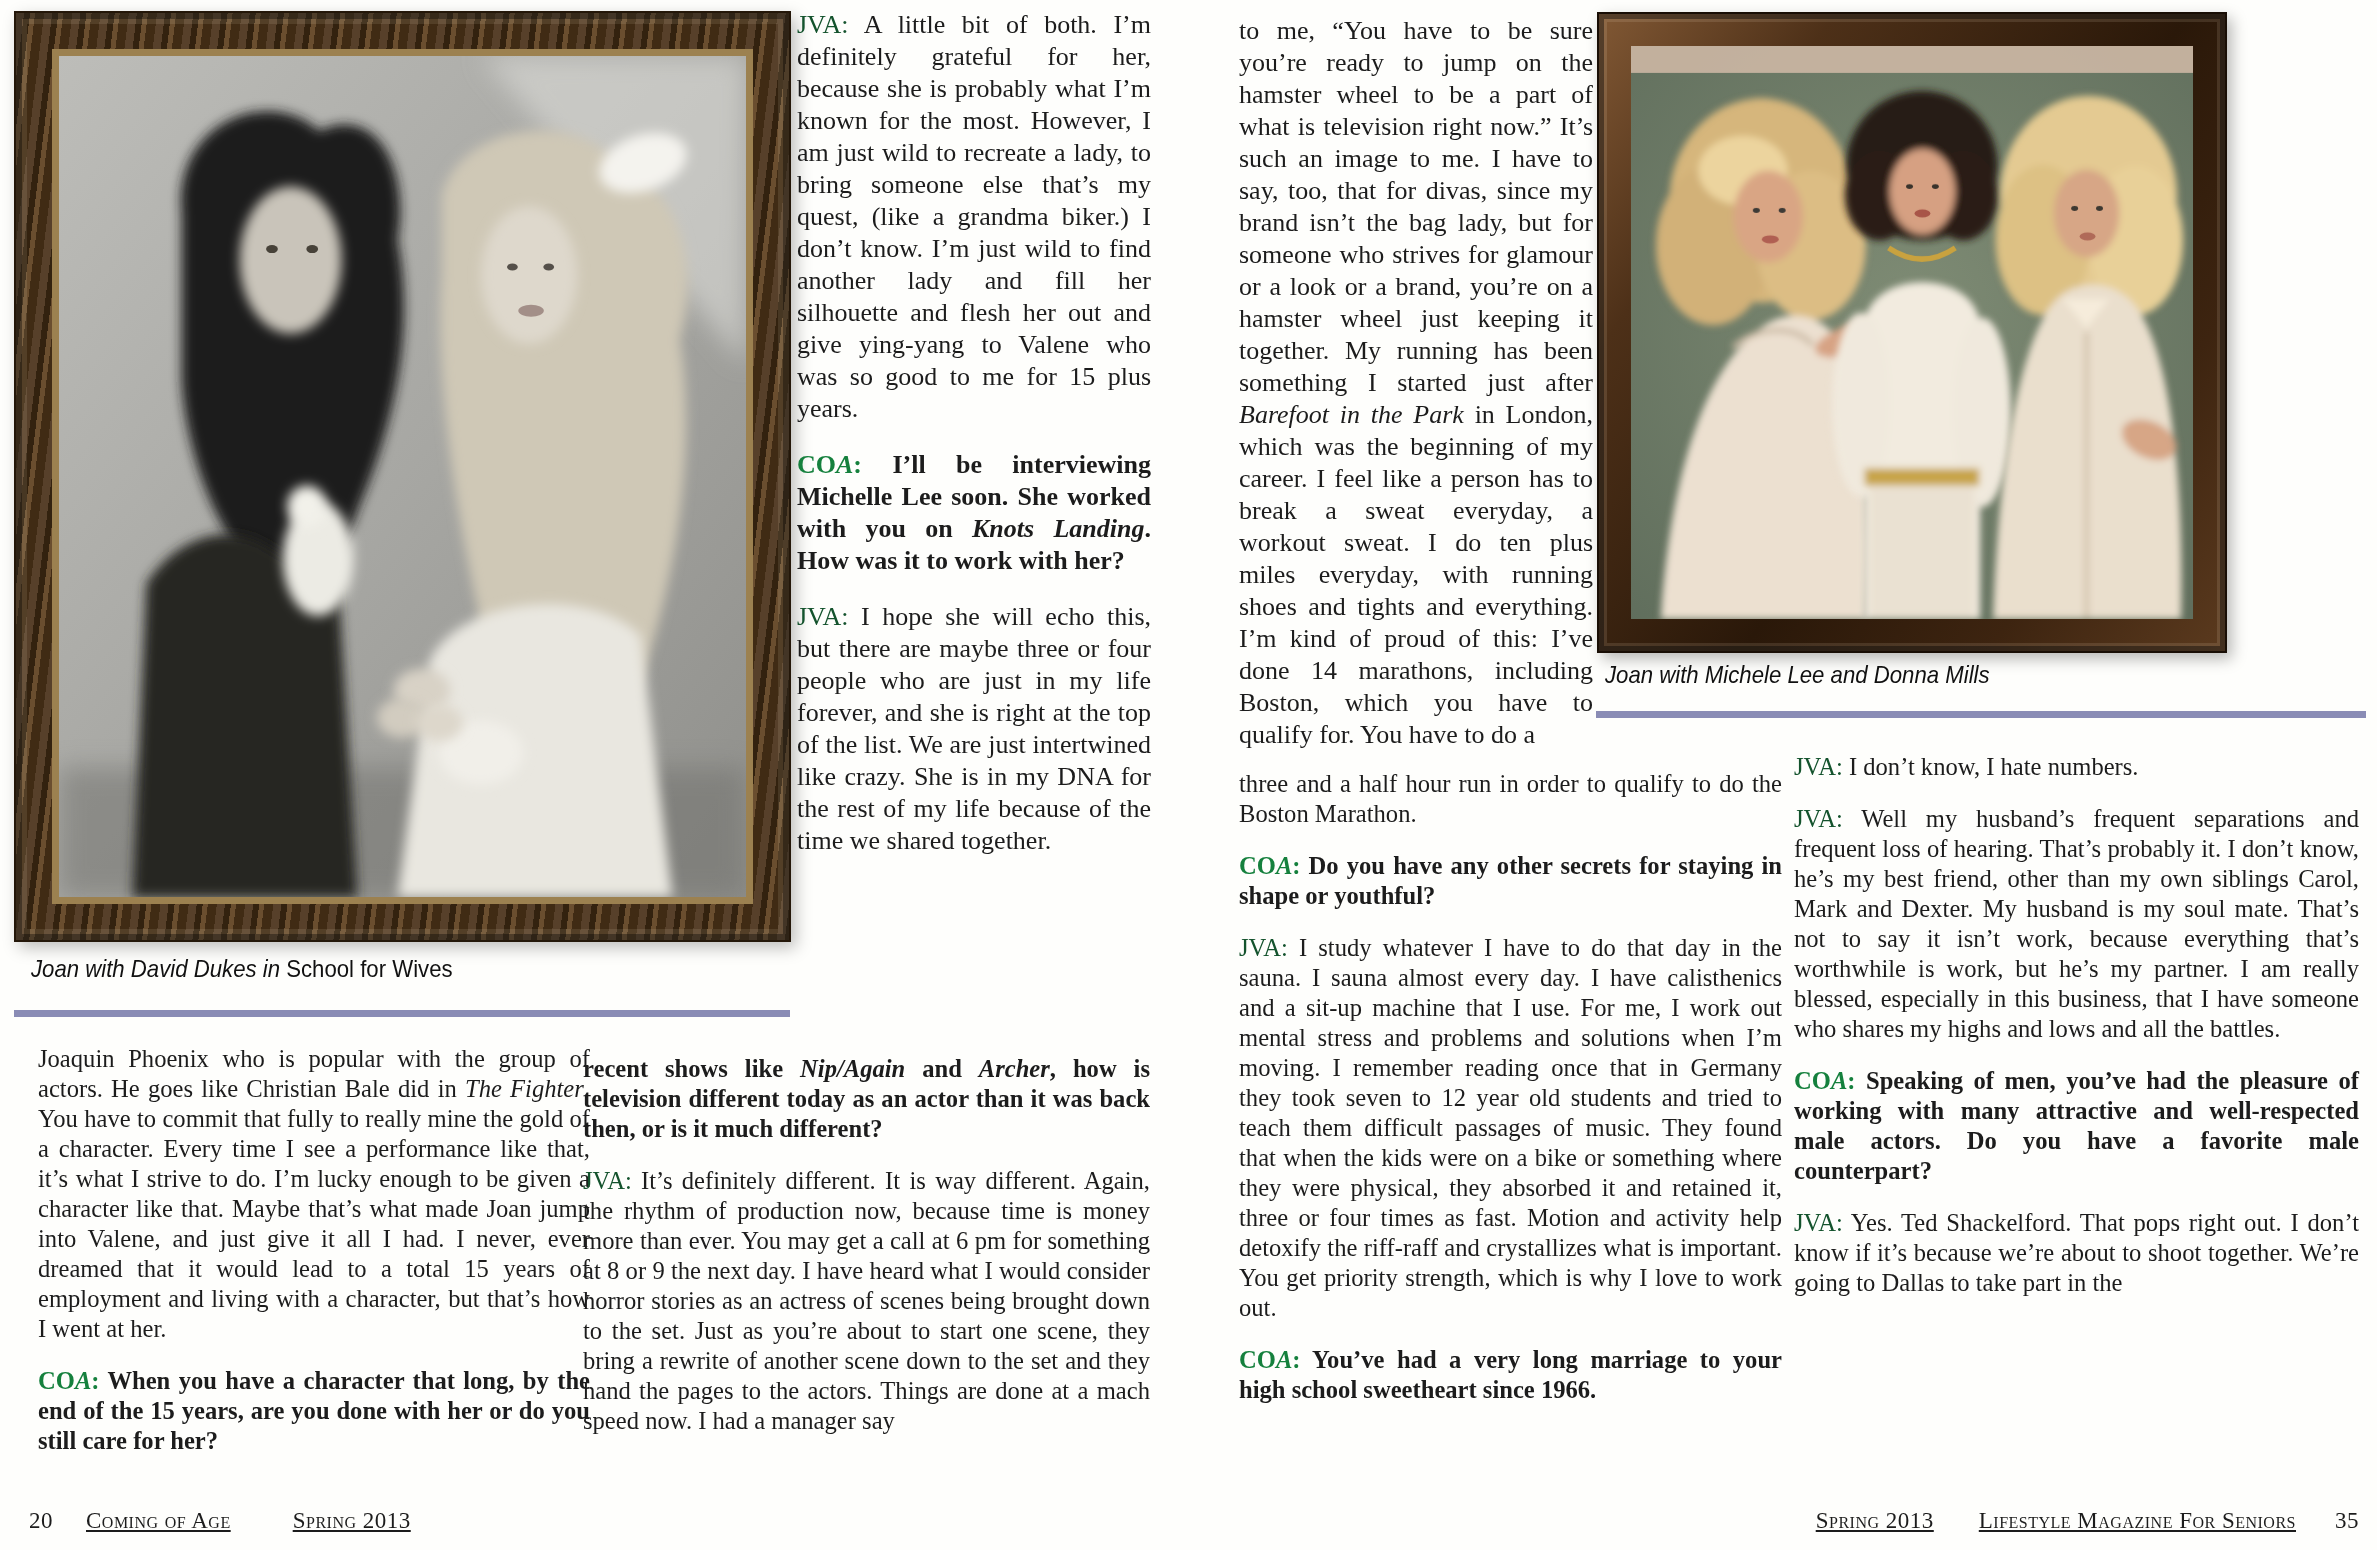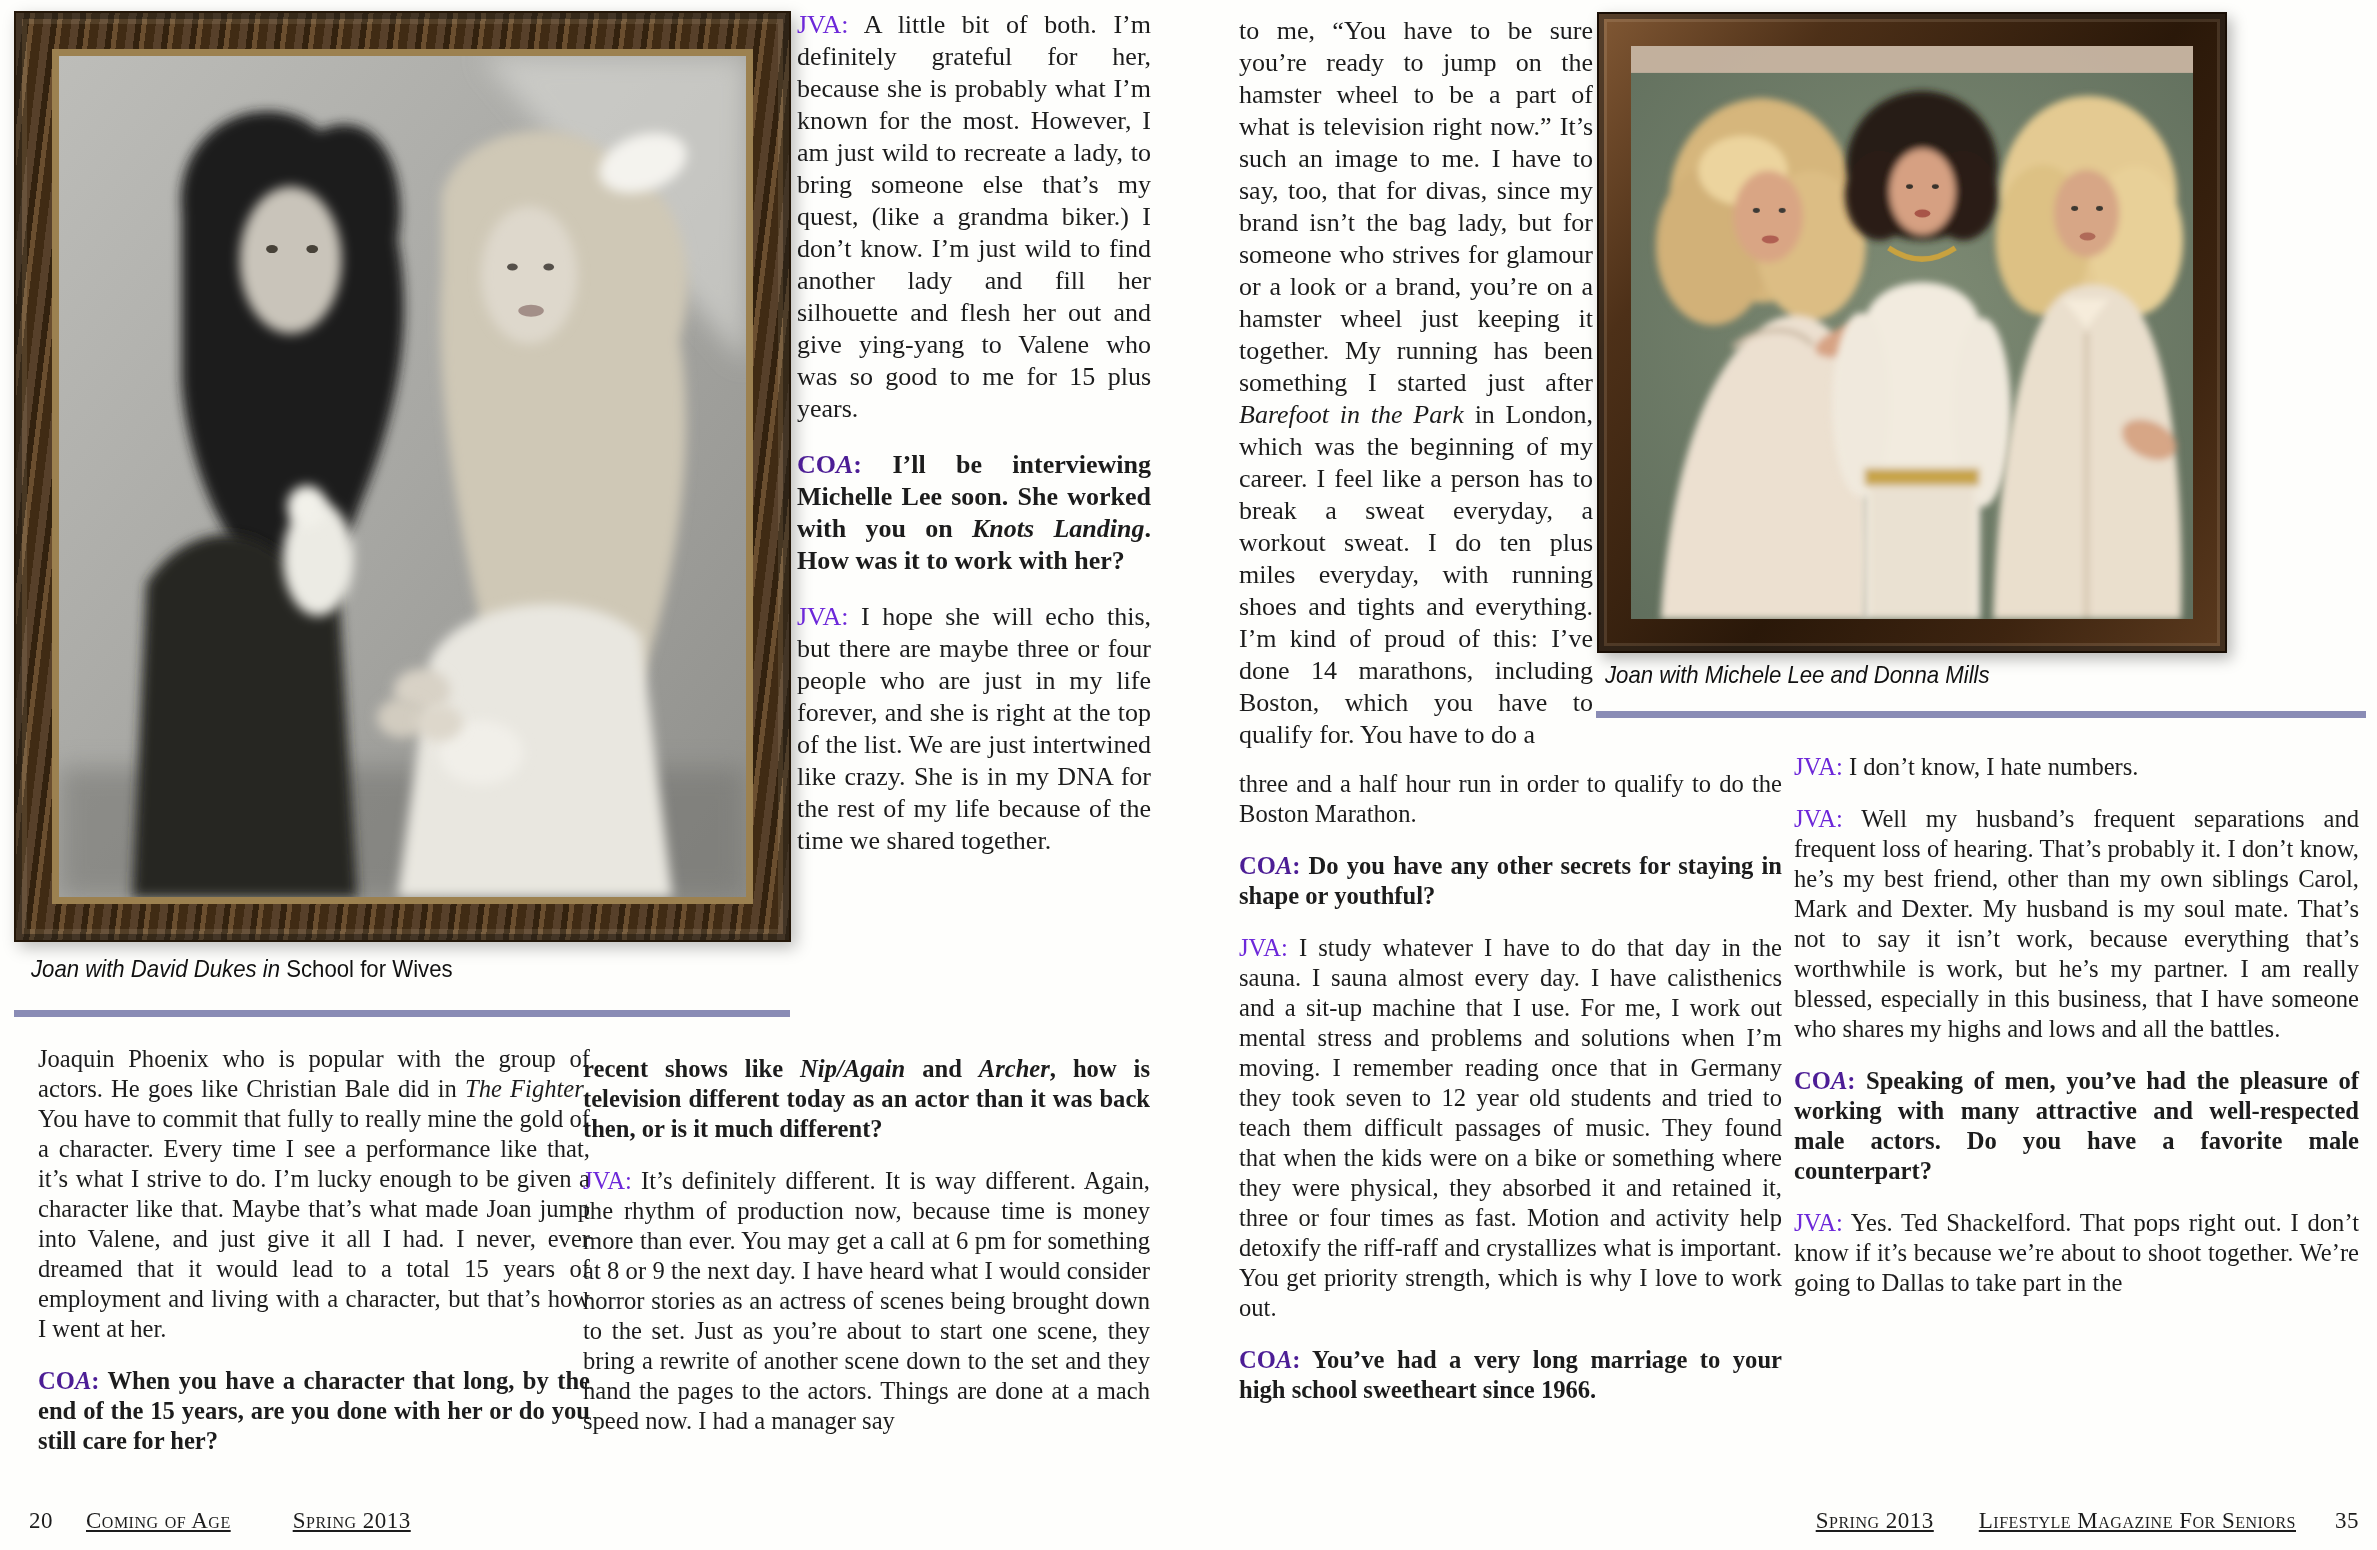--- a/index.html
+++ b/index.html
@@ -37,22 +37,22 @@
   #col1 {left:38px;  top:1044px;width:552px;}
   #col2 {left:797px;top:9px;  width:354px;}
   #col2w{left:583px;top:1054px;width:567px;}
   #col3 {left:1239px;top:15px;  width:354px;}
   #col3w{left:1239px;top:769px;width:543px;}
   #col4 {left:1794px;top:752px;width:565px;}
   .col p.para{font-size:24.6px;line-height:30px;text-align:justify;margin:0 0 22px 0;}
   #col2 p.para,#col3 p.para{font-size:26px;line-height:32px;margin-bottom:24px;}
   .col p.para.bold{font-weight:700;}
   .col p.para.alignright{text-align:right;}
-  .spk-jva{color:#6d28d9;}
-  .spk-coa{color:#4c1d95;}
+  .spk-jva{color:#14532d;}
+  .spk-coa{color:#15803d;}
 
   
   .footer{position:absolute;top:1508px;font-size:23px;letter-spacing:0.5px;display:flex;align-items:baseline;}
   .footer .sc{font-variant:small-caps;text-decoration:underline;}
   .footer-left{left:29px;}
   .footer-left .t1{margin-left:33px;} .footer-left .t2{margin-left:62px;}
   .footer-right{right:18px;}
   .footer-right .t1{margin-left:45px;} .footer-right .t2{margin-left:39px;}
 </style>
 </head>

